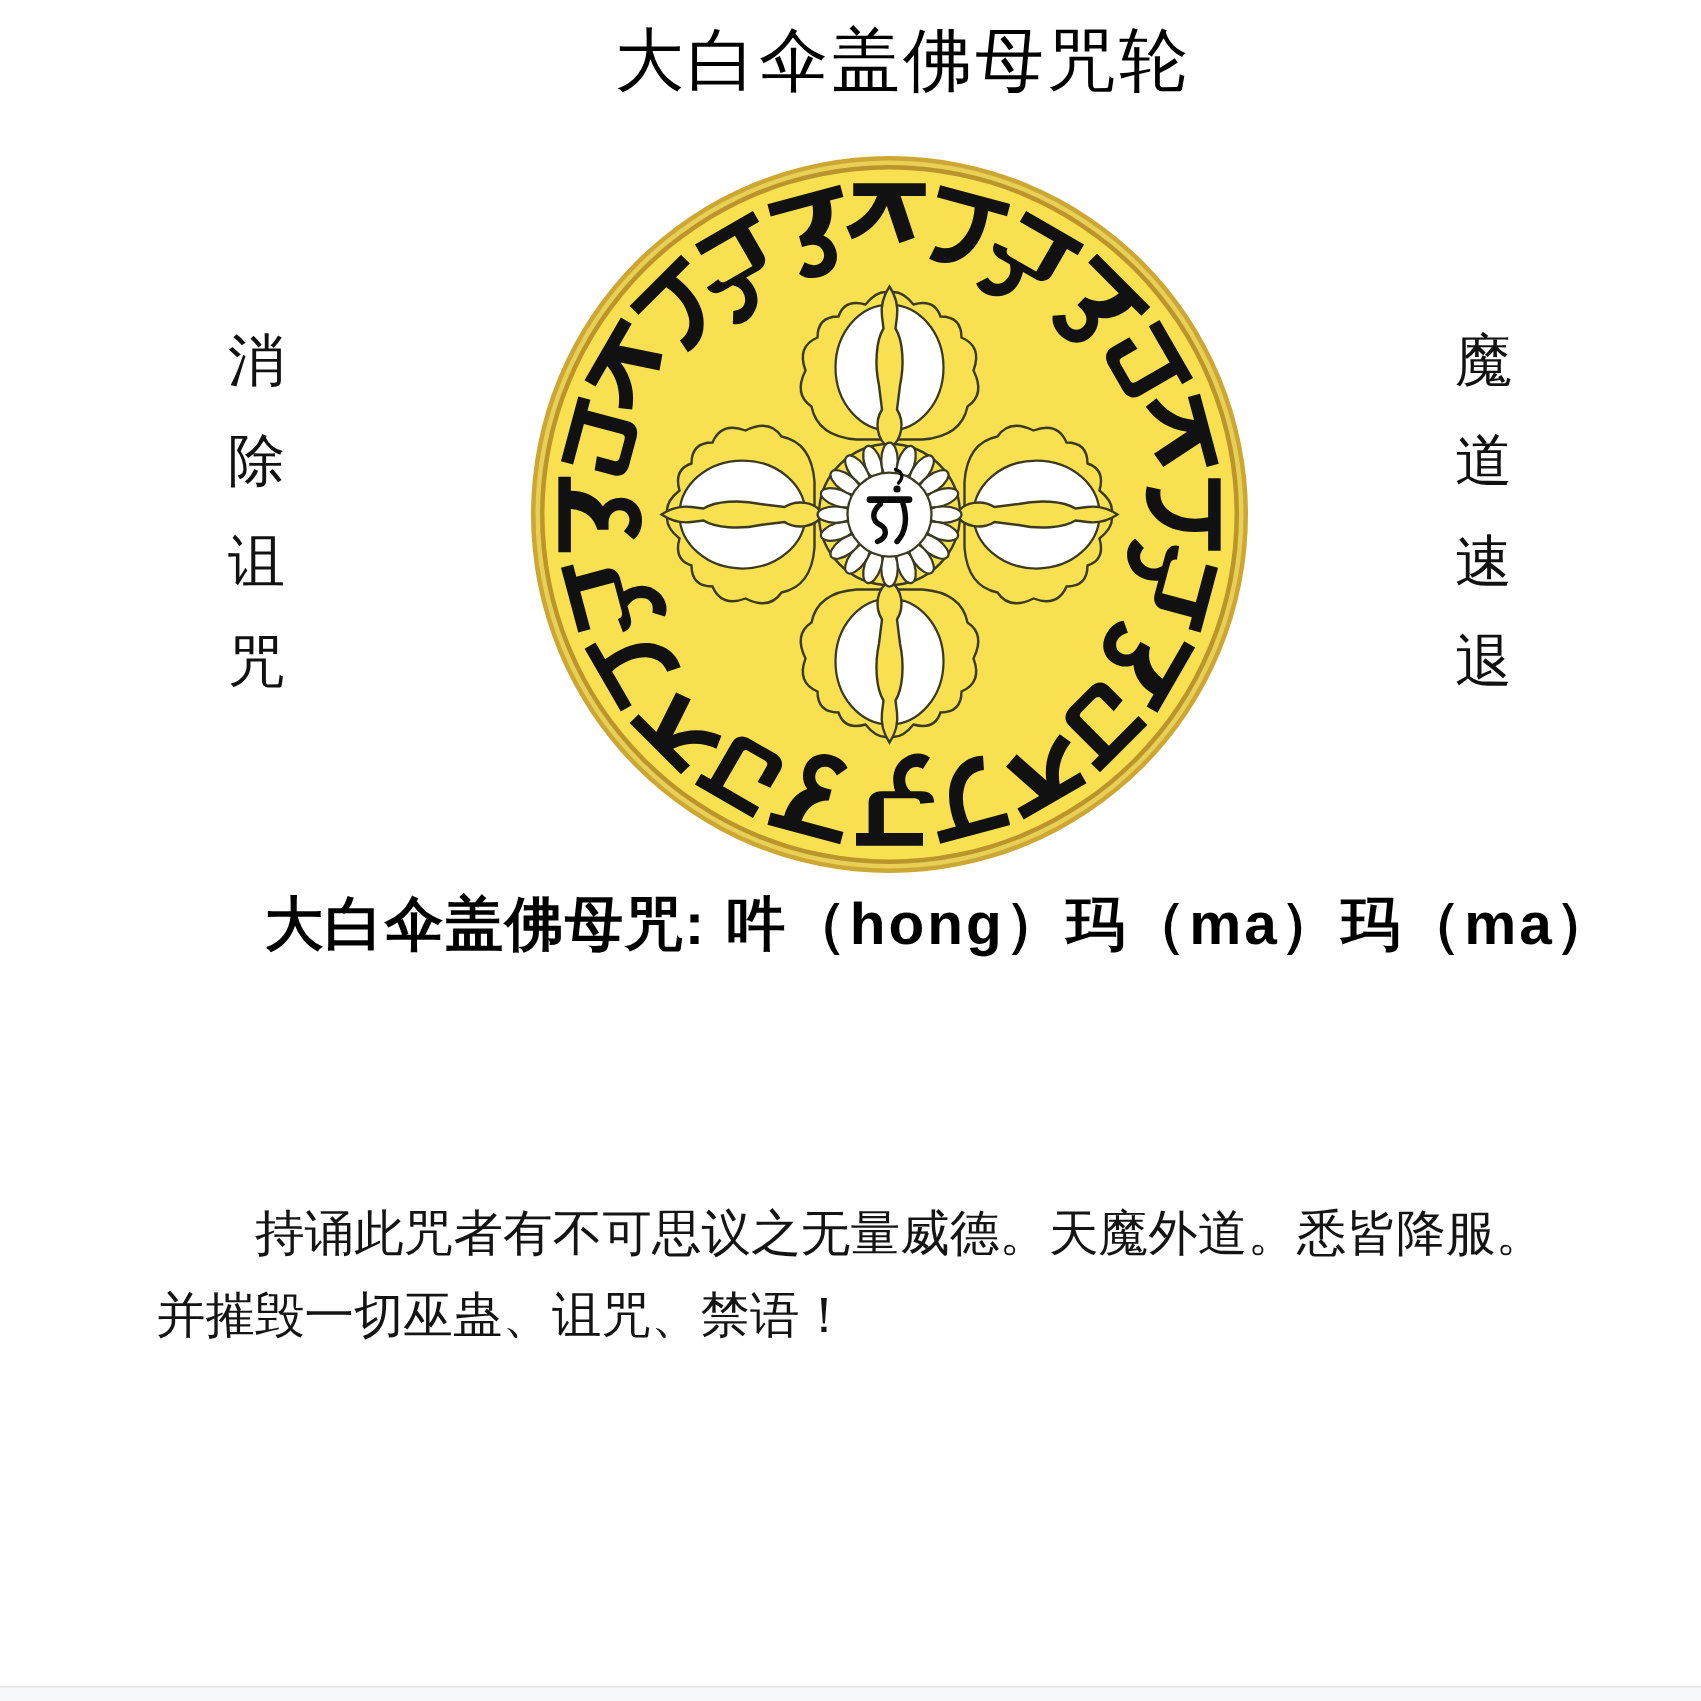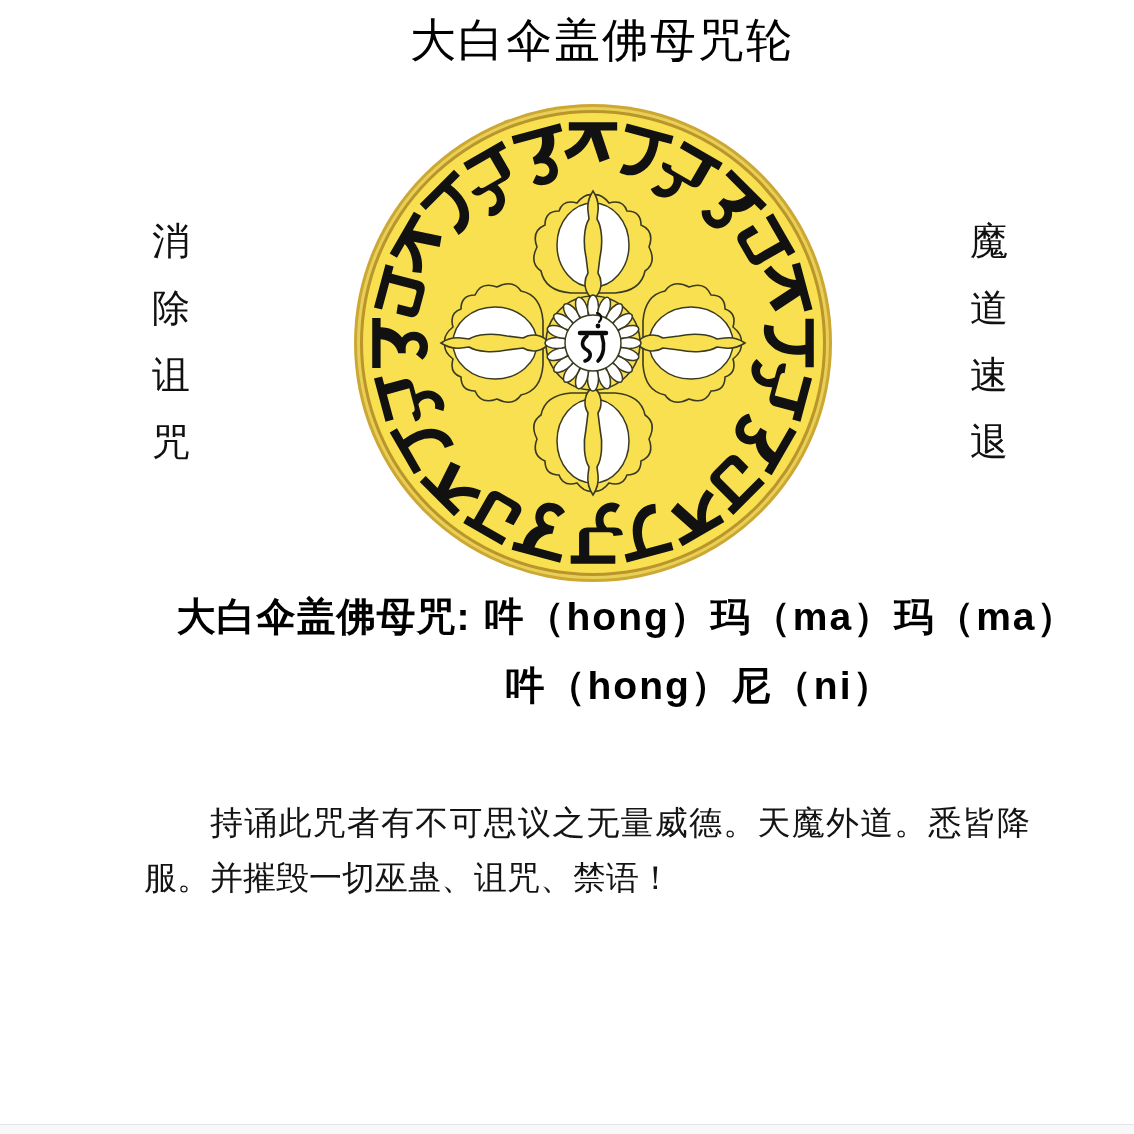--- a/index.html
+++ b/index.html
@@ -48,21 +48,21 @@
     font-weight:700;font-size:39px;color:#000;
   }
   .mantra-line{height:40px;line-height:40px;margin-bottom:29px;text-align:center;white-space:nowrap;}
   .mantra-line.l1{padding-left:120px;}
   .mantra-line.l2,.mantra-line.l3{padding-left:265px;}
   .mantra-label{margin-right:14px;letter-spacing:1px;}
   .mantra-syllables{letter-spacing:2px;}
   .body-text{
     position:absolute;top:796px;left:104px;right:104px;
     font-size:33px;line-height:55px;
-    text-align:justify;color:#141414;margin-left:40px;
+    text-align:justify;color:#141414;
   }
   .body-text p{text-indent:2em;margin:0;}
   .footer-strip{
     position:absolute;left:0;right:0;bottom:0;height:10px;
     background:var(--footer-bar);
     border-top:1px solid var(--footer-line);
   }
   svg .ink{fill:var(--script-ink);}
   svg .gold{fill:var(--coin-fill);stroke:var(--line-ink);stroke-width:1.6;}
   svg .white{fill:#ffffff;stroke:var(--line-ink);stroke-width:1.5;}
@@ -165,23 +165,20 @@
     <span>魔</span>
     <span>道</span>
     <span>速</span>
     <span>退</span>
   </div>
 
   <div class="mantra-block">
     <div class="mantra-line l1">
       <span class="mantra-label">大白伞盖佛母咒:</span><span class="mantra-syllables">吽（hong）玛（ma）玛（ma）</span>
     </div>
-    <div class="mantra-line l2">
-      <span class="mantra-syllables">吽（hong）尼（ni）</span>
-    </div>
   </div>
 
   <div class="body-text">
     <p>持诵此咒者有不可思议之无量威德。天魔外道。悉皆降服。并摧毁一切巫蛊、诅咒、禁语！</p>
   </div>
 
   <div class="footer-strip"></div>
 </div>
 
 </body></html>

